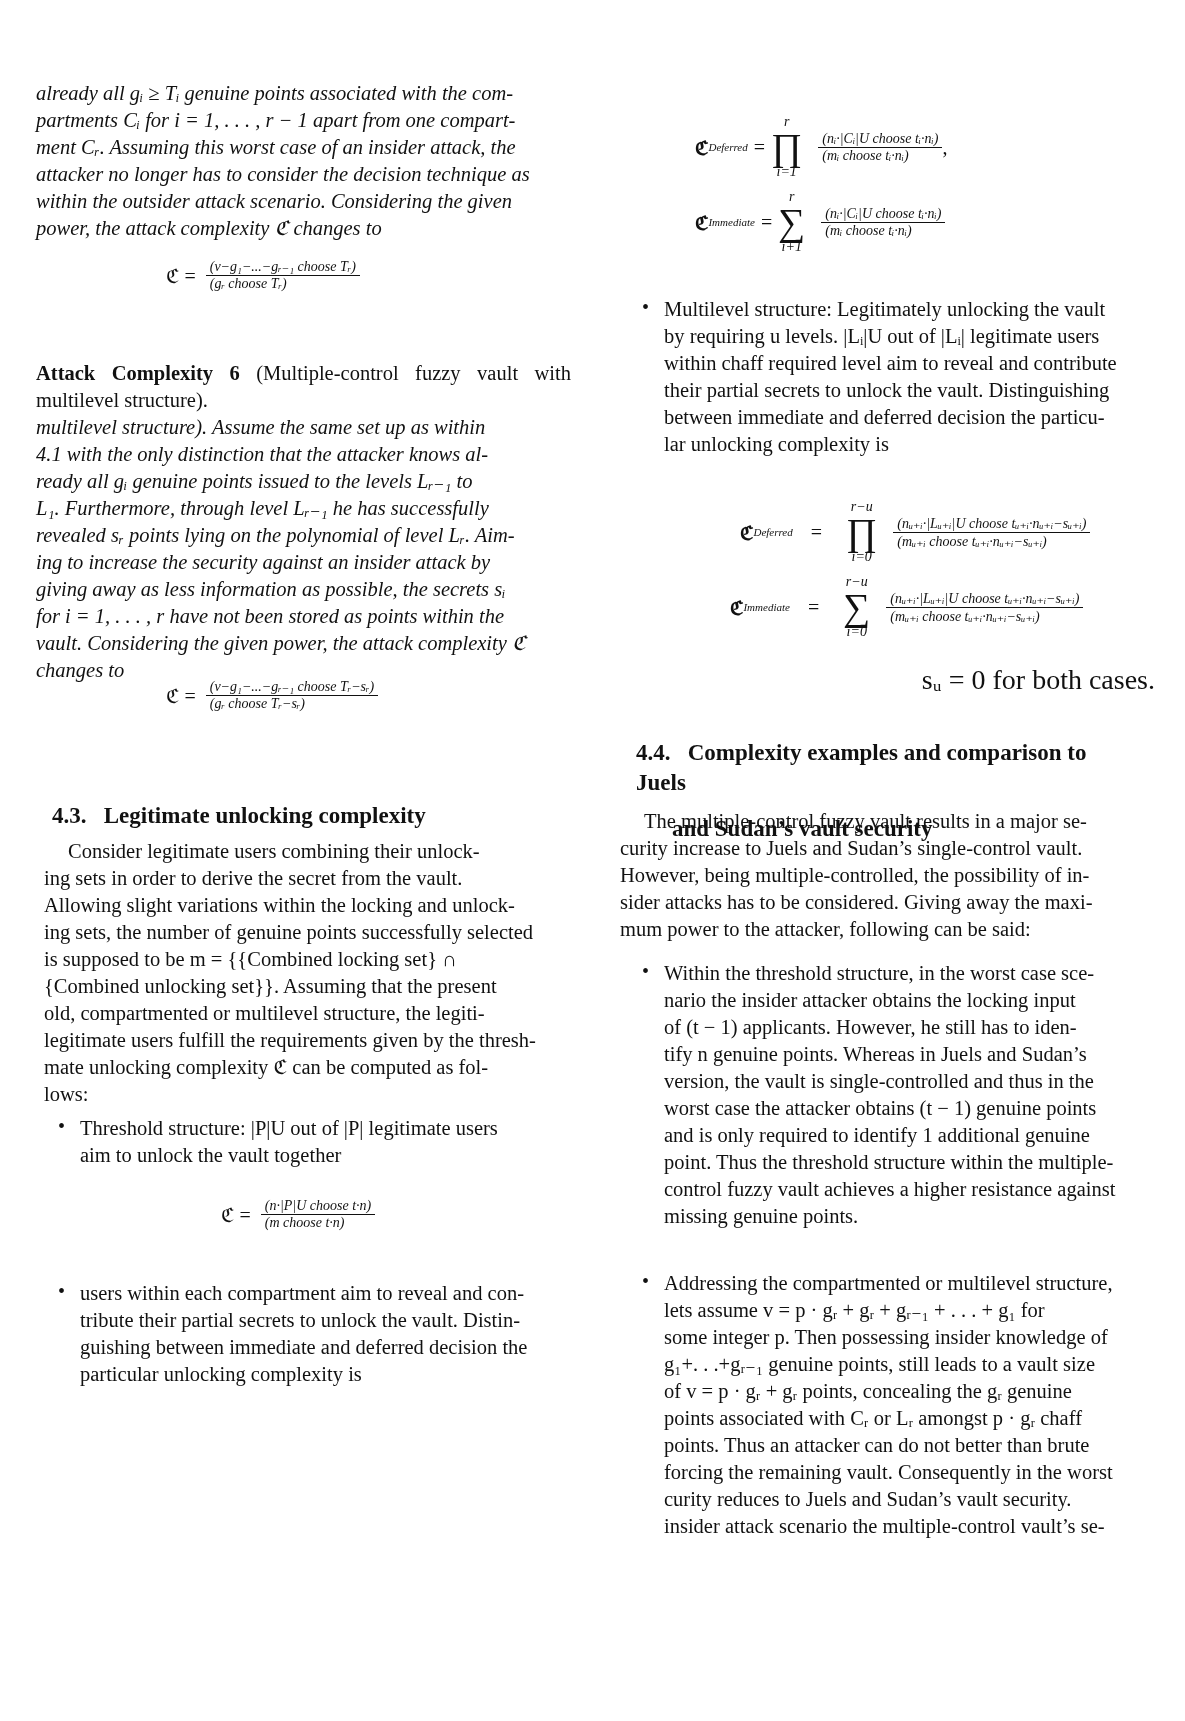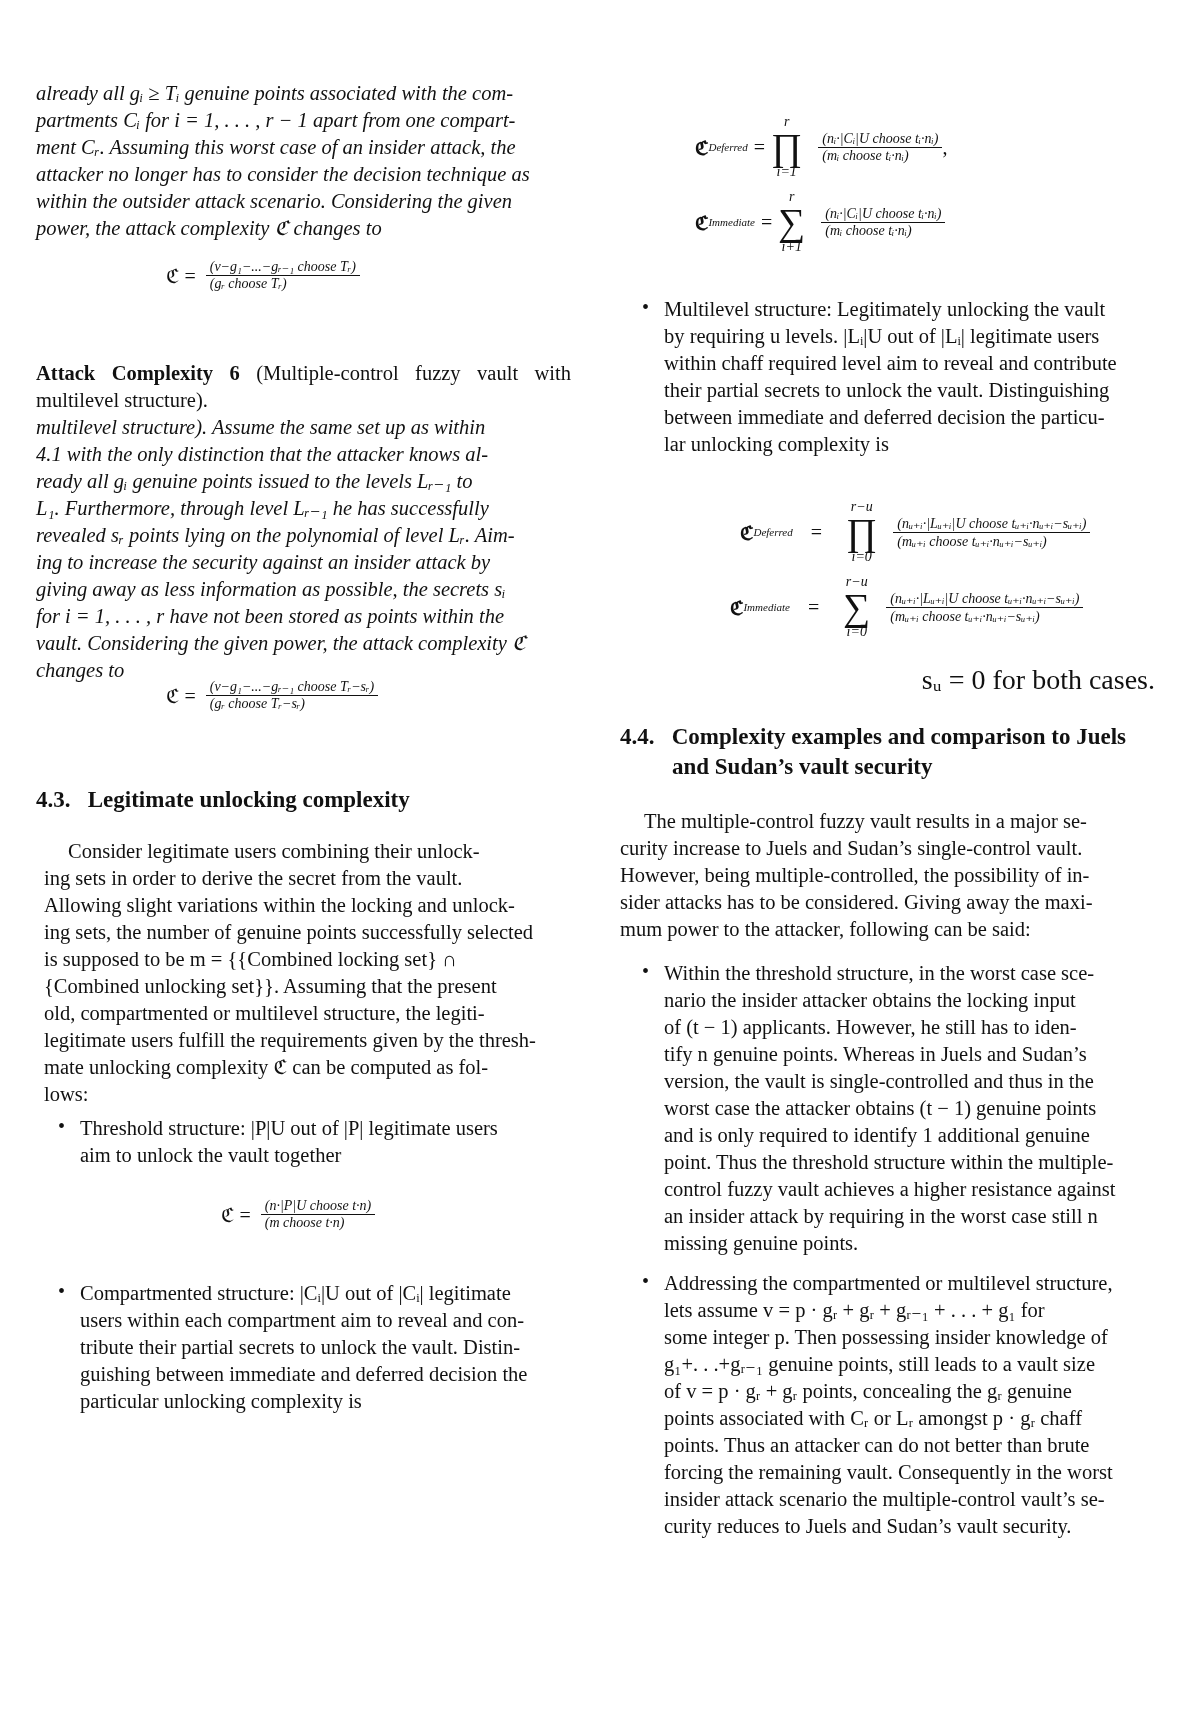--- a/index.html
+++ b/index.html
@@ -8,21 +8,21 @@
     font-family: "Liberation Serif", "DejaVu Serif", serif; color: #111;
   }
   .col { position: absolute; top: 0; }
   .left { left: 36px; width: 535px; }
   .right { left: 620px; width: 535px; }
   .p { font-size: 20.5px; line-height: 27px; text-align: justify; margin: 0; }
   .it { font-style: italic; }
   .b { font-weight: bold; }
   .abs { position: absolute; }
   .frak { font-family: "DejaVu Serif", serif; font-style: normal; font-weight: bold; }
-  .h { font-size: 23px; font-weight: bold; margin: 0; line-height: 30px; }
+  .h { font-size: 23px; font-weight: bold; margin: 16px; line-height: 30px; }
   .bullet { position: absolute; font-size: 20px; }
   .eq { position: absolute; font-size: 20px; display: flex; align-items: center; }
   .frac { display: inline-flex; flex-direction: column; align-items: flex-start; margin-left: 10px; }
   .frac .num, .frac .den { font-size: 14px; font-style: italic; padding: 0 4px; white-space: nowrap; }
   .frac .bar { border-top: 1.2px solid #111; width: 100%; }
   .bigop { display: inline-flex; flex-direction: column; align-items: center; margin: 0 6px; }
   .bigop .sym { font-size: 38px; line-height: 36px; }
   .bigop .lim { font-size: 14px; font-style: italic; line-height: 14px; }
   .sub { font-size: 11px; font-style: italic; vertical-align: -4px; }
   .small-note { font-size: 28px; }
@@ -102,21 +102,20 @@
     <span class="frac">
       <span class="num">(n·|P|U choose t·n)</span>
       <span class="bar"></span>
       <span class="den">(m choose t·n)</span>
     </span>
   </div>
 
   <div class="abs" style="top:1280px;left:0;width:535px;">
     <span class="bullet" style="left:22px;top:0;">•</span>
     <div style="margin-left:44px;">
-      <p class="p">Compartmented structure: |Cᵢ|U out of |Cᵢ| legitimate</p>
       <p class="p">users within each compartment aim to reveal and con-</p>
       <p class="p">tribute their partial secrets to unlock the vault. Distin-</p>
       <p class="p">guishing between immediate and deferred decision the</p>
       <p class="p">particular unlocking complexity is</p>
     </div>
   </div>
 </div>
 
 <div class="col right">
   <div class="eq" style="top:115px;left:75px;">
@@ -213,33 +212,32 @@
     <div style="margin-left:44px;">
       <p class="p">Within the threshold structure, in the worst case sce-</p>
       <p class="p">nario the insider attacker obtains the locking input</p>
       <p class="p">of (t − 1) applicants. However, he still has to iden-</p>
       <p class="p">tify n genuine points. Whereas in Juels and Sudan’s</p>
       <p class="p">version, the vault is single-controlled and thus in the</p>
       <p class="p">worst case the attacker obtains (t − 1) genuine points</p>
       <p class="p">and is only required to identify 1 additional genuine</p>
       <p class="p">point. Thus the threshold structure within the multiple-</p>
       <p class="p">control fuzzy vault achieves a higher resistance against</p>
-      <p class="p">an insider attack by requiring in the worst case still n</p>
       <p class="p">missing genuine points.</p>
     </div>
   </div>
 
   <div class="abs" style="top:1270px;left:0;width:535px;">
     <span class="bullet" style="left:22px;top:0;">•</span>
     <div style="margin-left:44px;">
       <p class="p">Addressing the compartmented or multilevel structure,</p>
       <p class="p">lets assume v = p · gᵣ + gᵣ + gᵣ₋₁ + . . . + g₁ for</p>
       <p class="p">some integer p. Then possessing insider knowledge of</p>
       <p class="p">g₁+. . .+gᵣ₋₁ genuine points, still leads to a vault size</p>
       <p class="p">of v = p · gᵣ + gᵣ points, concealing the gᵣ genuine</p>
       <p class="p">points associated with Cᵣ or Lᵣ amongst p · gᵣ chaff</p>
       <p class="p">points. Thus an attacker can do not better than brute</p>
       <p class="p">forcing the remaining vault. Consequently in the worst</p>
+      <p class="p">curity reduces to Juels and Sudan’s vault security.</p>
       <p class="p">insider attack scenario the multiple-control vault’s se-</p>
-      <p class="p">curity reduces to Juels and Sudan’s vault security.</p>
     </div>
   </div>
 </div>
 
 </body></html>

